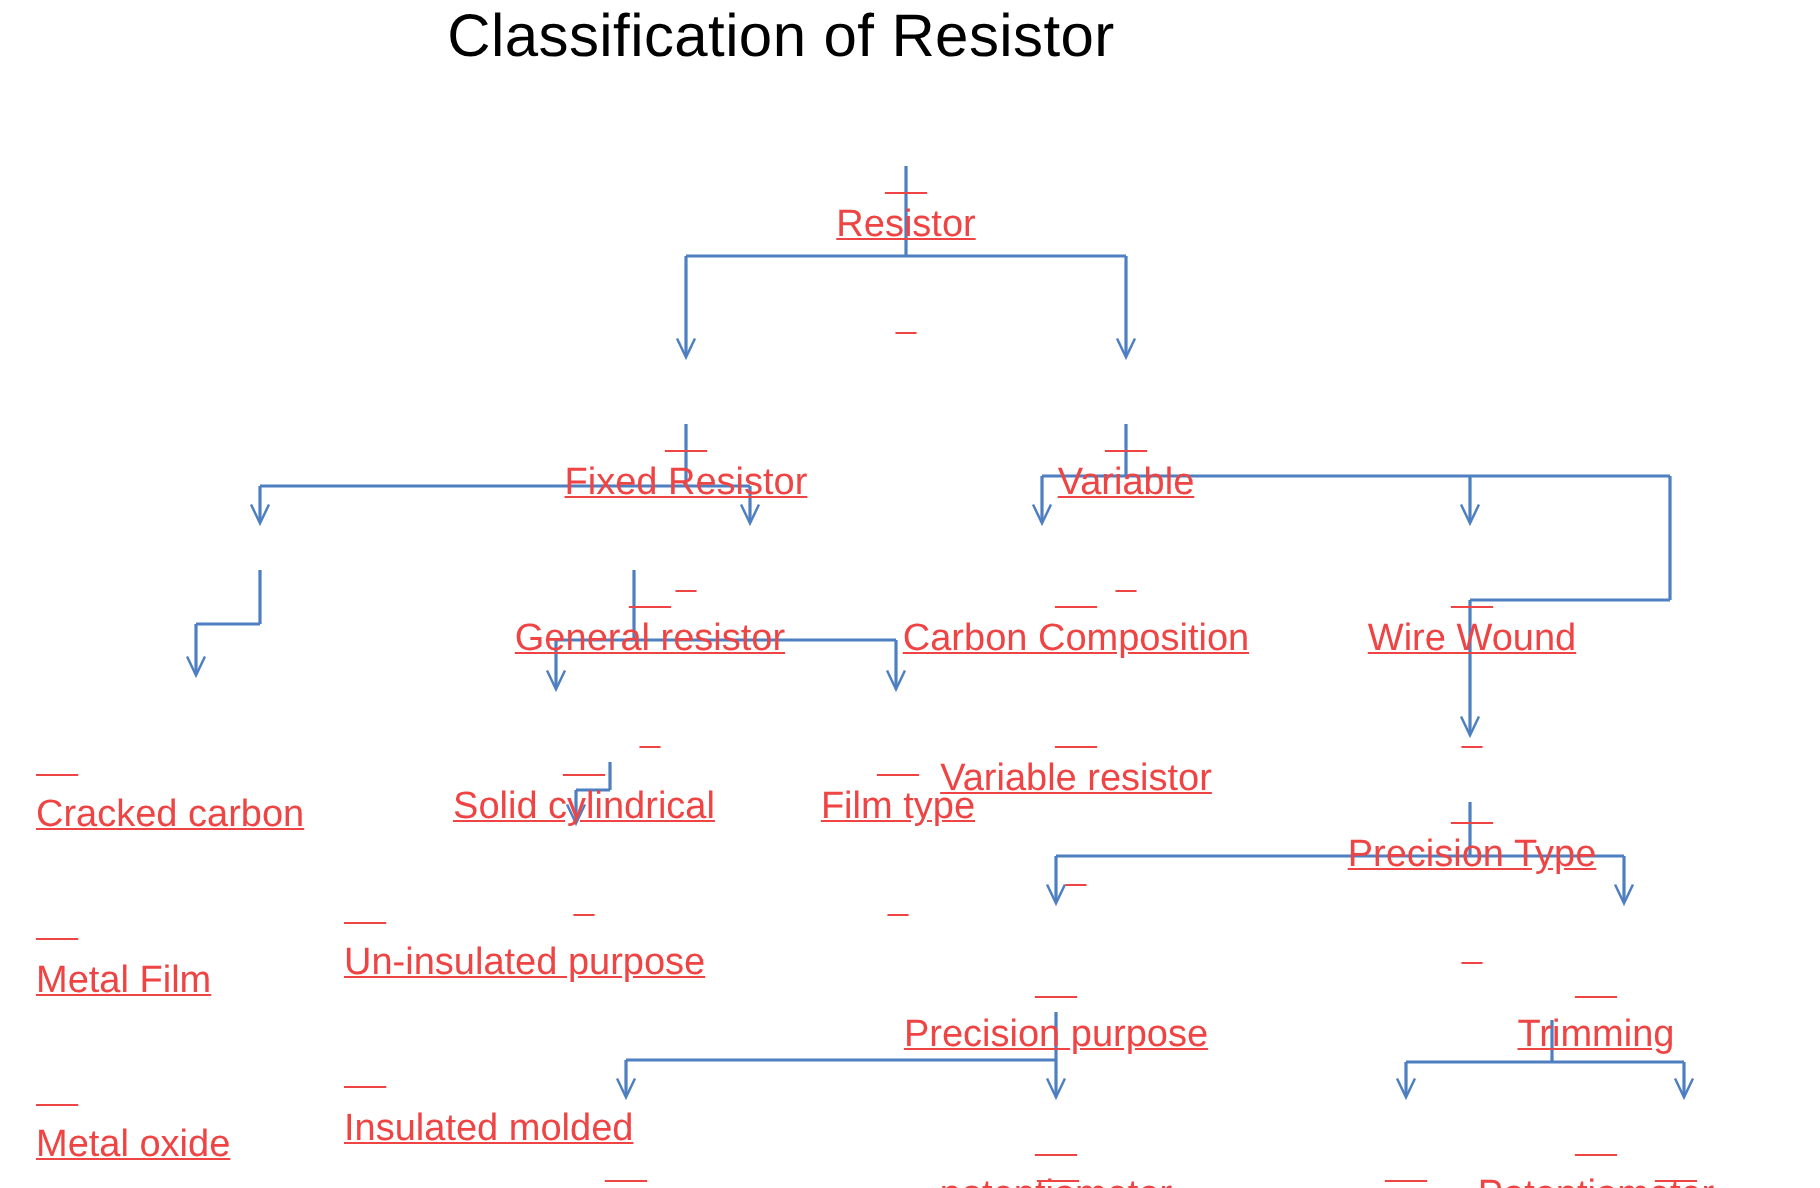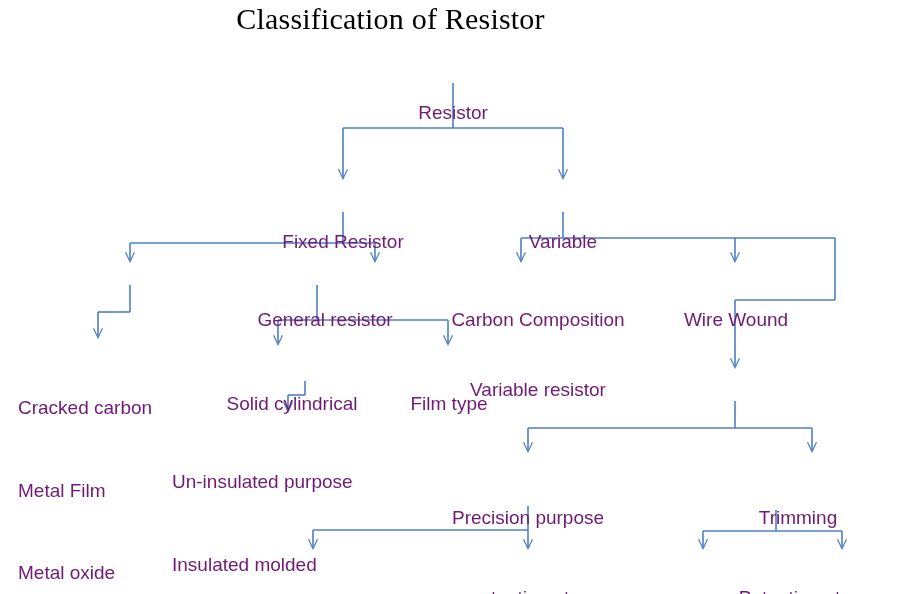--- a/index.html
+++ b/index.html
@@ -22,34 +22,35 @@
     top: 0;
     width: 910px;
     height: 594px;
     pointer-events: none;
   }
   .node {
     position: absolute;
     text-align: center;
     line-height: 1.22;
     white-space: pre;
-    color: #701a75;
+    color: #ef4444;
     font-family: "Liberation Sans", sans-serif;
+    text-decoration: underline;
   }
   .node.left {
     text-align: left;
   }
   .title {
     position: absolute;
     width: 781px;
     left: 0;
     top: 2px;
     text-align: center;
     font-size: 30px;
-    font-family: Liberation Serif, serif;
+    font-family: Liberation Sans, sans-serif;
     color: #000000;
     letter-spacing: 0.2px;
   }
   .n-line { display: block; }
 </style>
 </head>
 <body>
 
 <div id="canvas">
 
@@ -151,20 +152,23 @@
 
   <div class="node" style="left:385px; top:346px; width:128px; font-size:19px;">
     <span class="n-line">Film type</span>
   </div>
 
   <div class="node left" style="left:172px; top:413px; width:230px; font-size:19px; line-height:1.45;">
     <span class="n-line">Un-insulated purpose</span>
     <span class="n-line">Insulated molded</span>
   </div>
 
+  <div class="node" style="left:652px; top:370px; width:168px; font-size:19px;">
+    <span class="n-line">Precision Type</span>
+  </div>
 
   <div class="node" style="left:420px; top:452px; width:216px; font-size:19px; line-height:1.4;">
     <span class="n-line">Precision purpose</span>
     <span class="n-line">potentiometer</span>
   </div>
 
   <div class="node" style="left:698px; top:452px; width:200px; font-size:19px; line-height:1.4;">
     <span class="n-line">Trimming</span>
     <span class="n-line">Potentiometer</span>
   </div>

